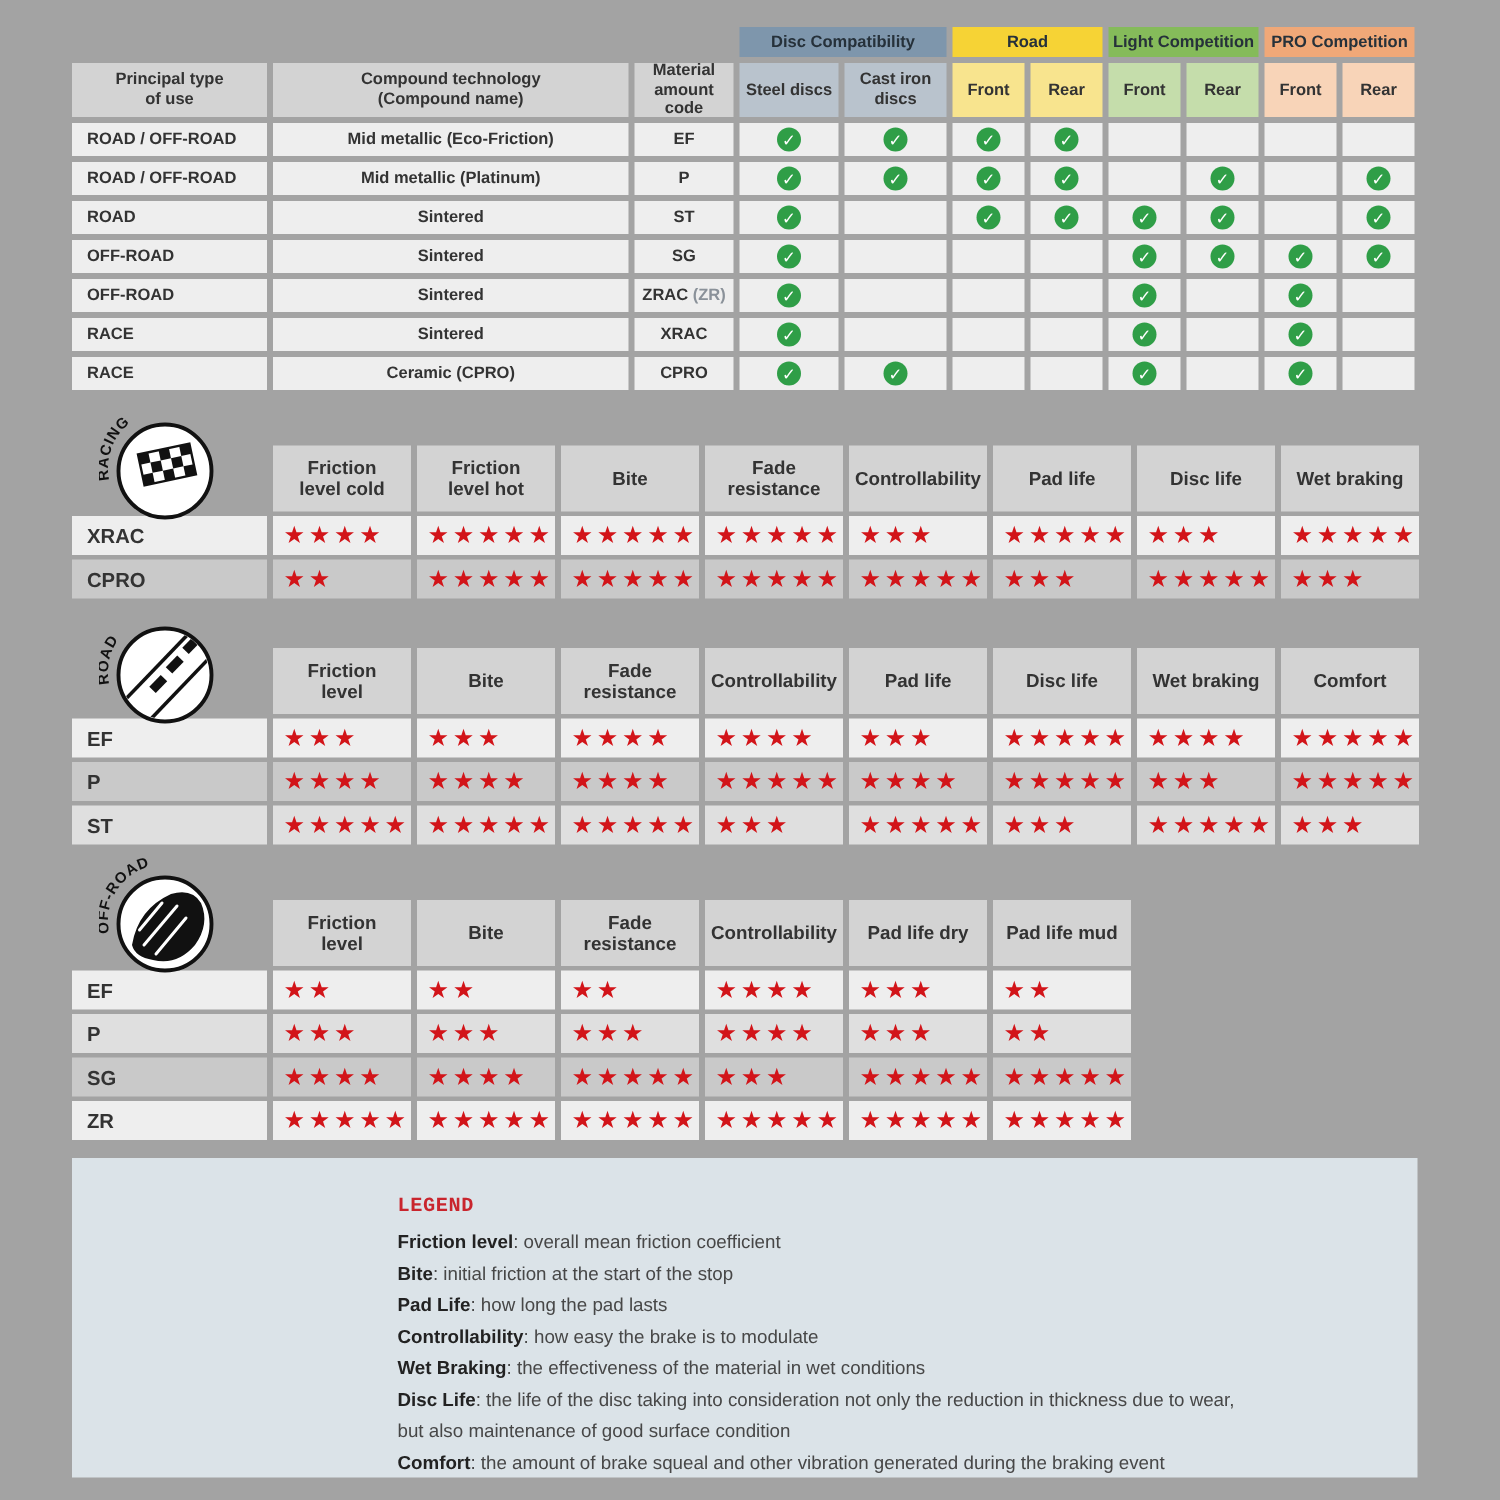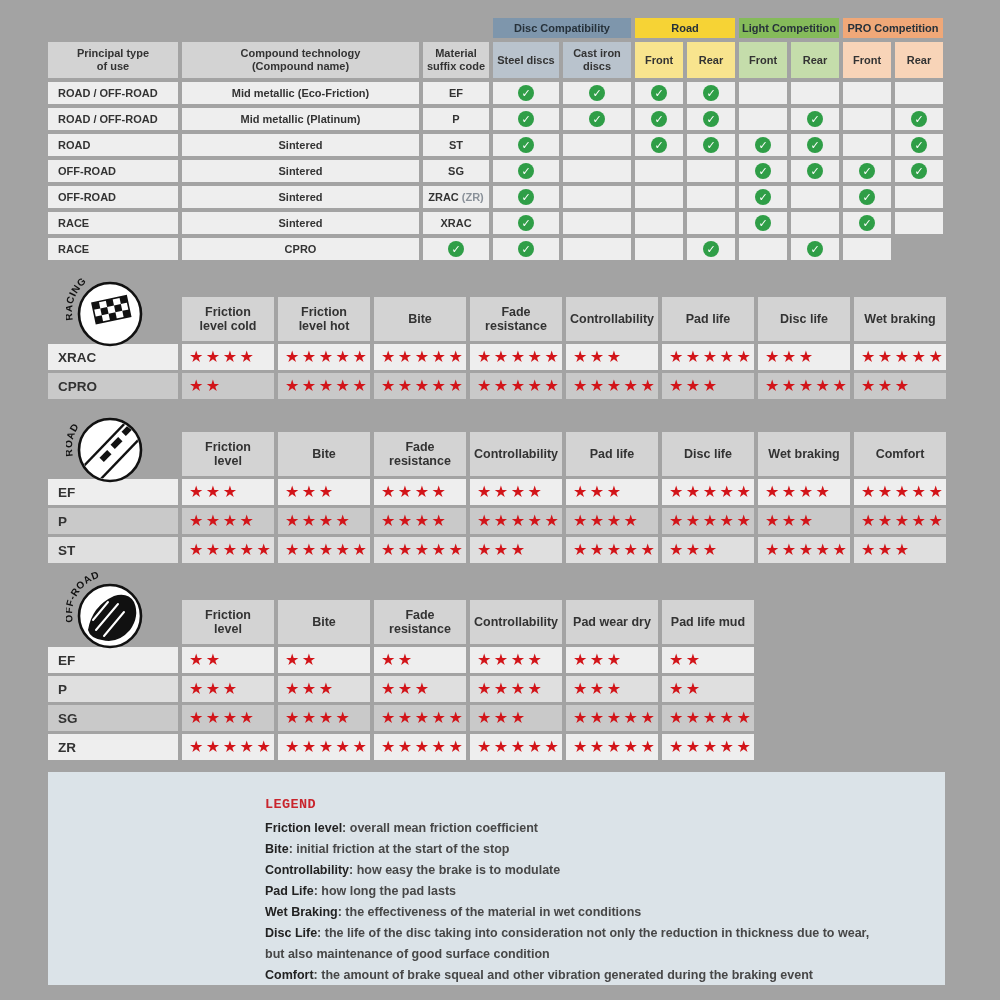--- a/index.html
+++ b/index.html
@@ -32,39 +32,39 @@
     text-align:center;font-size:12.5px;font-weight:bold;line-height:1.15;white-space:pre-line;color:#333;}
   .rh.empty{background:transparent;}
   .rlabel{height:26px;display:flex;align-items:center;padding-left:10px;font-size:13.5px;font-weight:bold;color:#333;}
   .rcell{height:26px;display:flex;align-items:center;padding-left:7px;}
   .stars{font-family:"DejaVu Sans",sans-serif;font-size:16px;letter-spacing:2.5px;line-height:1;}
 
   
   .legend{position:absolute;left:48px;top:772px;width:897px;height:213px;}
   .legend-inner{padding:25px 24px 0 217px;}
   .legend-title{font-size:13.5px;font-weight:bold;letter-spacing:.4px;margin-bottom:6px;font-family:Liberation Mono, monospace;}
-  .li{font-size:12.5px;line-height:21px;color:#474747;white-space:pre-line;font-weight:bold;}
+  .li{font-size:12.5px;line-height:21px;color:#474747;white-space:pre-line;}
   .li b{color:#222;}
 </style>
 </head>
 <body>
 
 <div class="page">
   <div class="compat" id="compat">
       <div class="gh spacer" style="grid-column:span 3"></div>
       <div class="gh" style="grid-column:span 2;background:#7e96ac">Disc Compatibility</div>
       <div class="gh" style="grid-column:span 2;background:#f6d335">Road</div>
       <div class="gh" style="grid-column:span 2;background:#85bb5a">Light Competition</div>
       <div class="gh" style="grid-column:span 2;background:#f0a878">PRO Competition</div>
       <div class="sh">Principal type
 of use</div>
       <div class="sh">Compound technology
 (Compound name)</div>
       <div class="sh">Material
-suffix code</div>
+amount code</div>
       <div class="sh" style="background:#b9c3cd">Steel discs</div>
       <div class="sh" style="background:#b9c3cd">Cast iron discs</div>
       <div class="sh" style="background:#f8e48e">Front</div>
       <div class="sh" style="background:#f8e48e">Rear</div>
       <div class="sh" style="background:#c5ddab">Front</div>
       <div class="sh" style="background:#c5ddab">Rear</div>
       <div class="sh" style="background:#f8d4b8">Front</div>
       <div class="sh" style="background:#f8d4b8">Rear</div>
       <div class="cell use">ROAD / OFF-ROAD</div>
       <div class="cell">Mid metallic (Eco-Friction)</div>
@@ -180,20 +180,21 @@
       <div class="cell"></div>
       <div class="cell">
         <span class="tick" style="background:#2f9e47">✓</span>
       </div>
       <div class="cell"></div>
       <div class="cell">
         <span class="tick" style="background:#2f9e47">✓</span>
       </div>
       <div class="cell"></div>
       <div class="cell use">RACE</div>
+      <div class="cell">Ceramic (CPRO)</div>
       <div class="cell">CPRO</div>
       <div class="cell">
         <span class="tick" style="background:#2f9e47">✓</span>
       </div>
       <div class="cell">
         <span class="tick" style="background:#2f9e47">✓</span>
       </div>
       <div class="cell"></div>
       <div class="cell"></div>
       <div class="cell">
@@ -422,21 +423,21 @@
     <text font-size="10" font-weight="bold" letter-spacing="0.6" fill="#111"><textPath href="#arc-offroad" startOffset="4">OFF-ROAD</textPath></text>
   </svg>
         <div class="rgrid" style="grid-template-columns:130px repeat(6,92px)">
           <div class="rh empty"></div>
           <div class="rh">Friction
 level</div>
           <div class="rh">Bite</div>
           <div class="rh">Fade
 resistance</div>
           <div class="rh">Controllability</div>
-          <div class="rh">Pad wear dry</div>
+          <div class="rh">Pad life dry</div>
           <div class="rh">Pad life mud</div>
           <div class="rlabel" style="background:#eeeeee">EF</div>
           <div class="rcell" style="background:#eeeeee">
             <span class="stars" style="color:#d21419">★★</span>
           </div>
           <div class="rcell" style="background:#eeeeee">
             <span class="stars" style="color:#d21419">★★</span>
           </div>
           <div class="rcell" style="background:#eeeeee">
             <span class="stars" style="color:#d21419">★★</span>
@@ -509,22 +510,22 @@
           </div>
         </div>
       </section>
     </div>
   <div class="legend" id="legend-box" style="background: rgb(219, 227, 232);">
     <div class="legend-inner">
       <div class="legend-title" id="legend-title" style="color: rgb(201, 37, 45);">LEGEND</div>
       <div id="legend-items">
           <div class="li"><b>Friction level</b>: overall mean friction coefficient</div>
           <div class="li"><b>Bite</b>: initial friction at the start of the stop</div>
+          <div class="li"><b>Pad Life</b>: how long the pad lasts</div>
           <div class="li"><b>Controllability</b>: how easy the brake is to modulate</div>
-          <div class="li"><b>Pad Life</b>: how long the pad lasts</div>
           <div class="li"><b>Wet Braking</b>: the effectiveness of the material in wet conditions</div>
           <div class="li"><b>Disc Life</b>: the life of the disc taking into consideration not only the reduction in thickness due to wear,
 but also maintenance of good surface condition</div>
           <div class="li"><b>Comfort</b>: the amount of brake squeal and other vibration generated during the braking event</div>
         </div>
     </div>
   </div>
 </div>
 
 </body></html>

